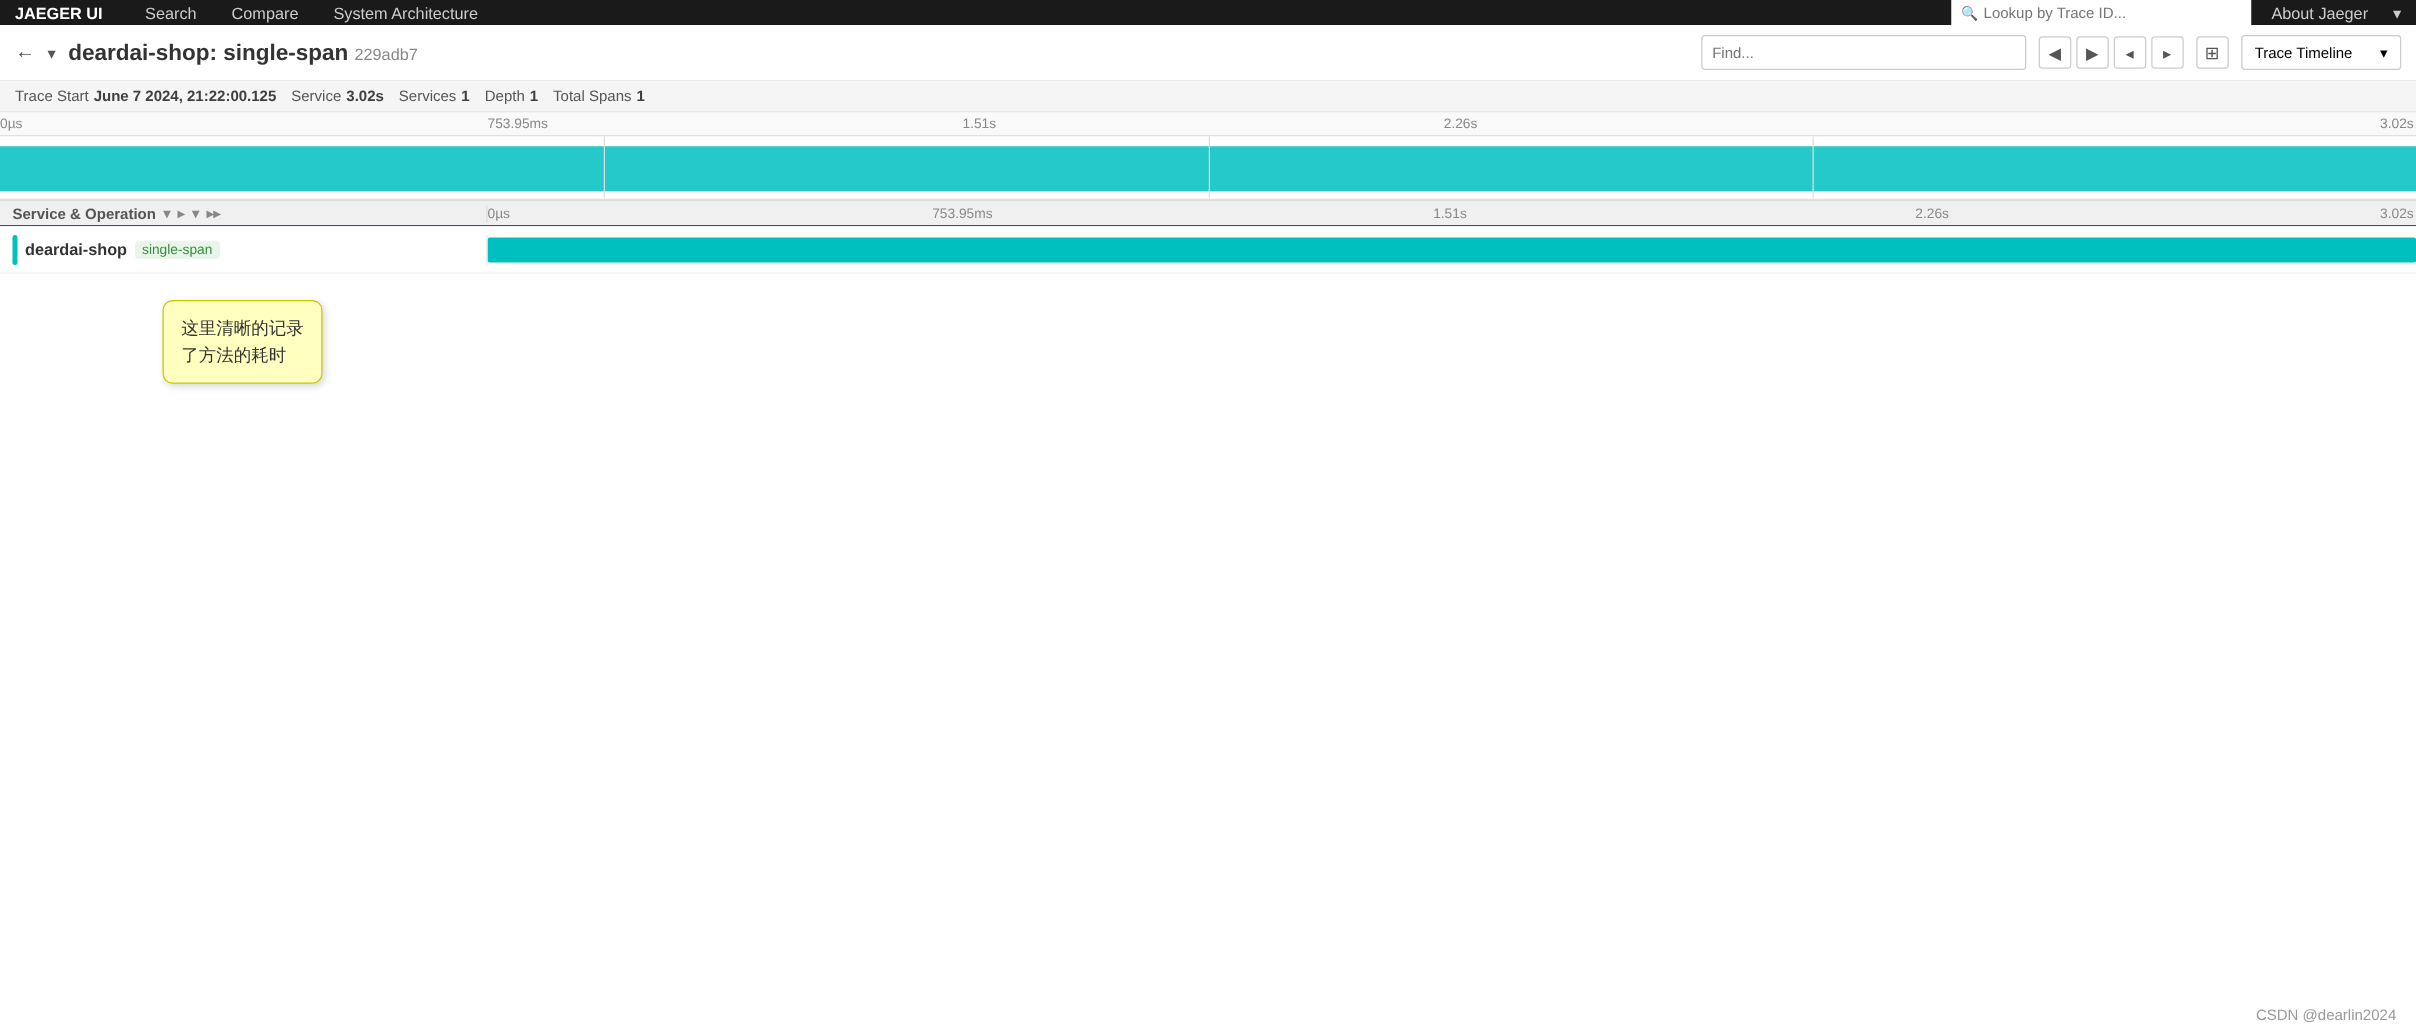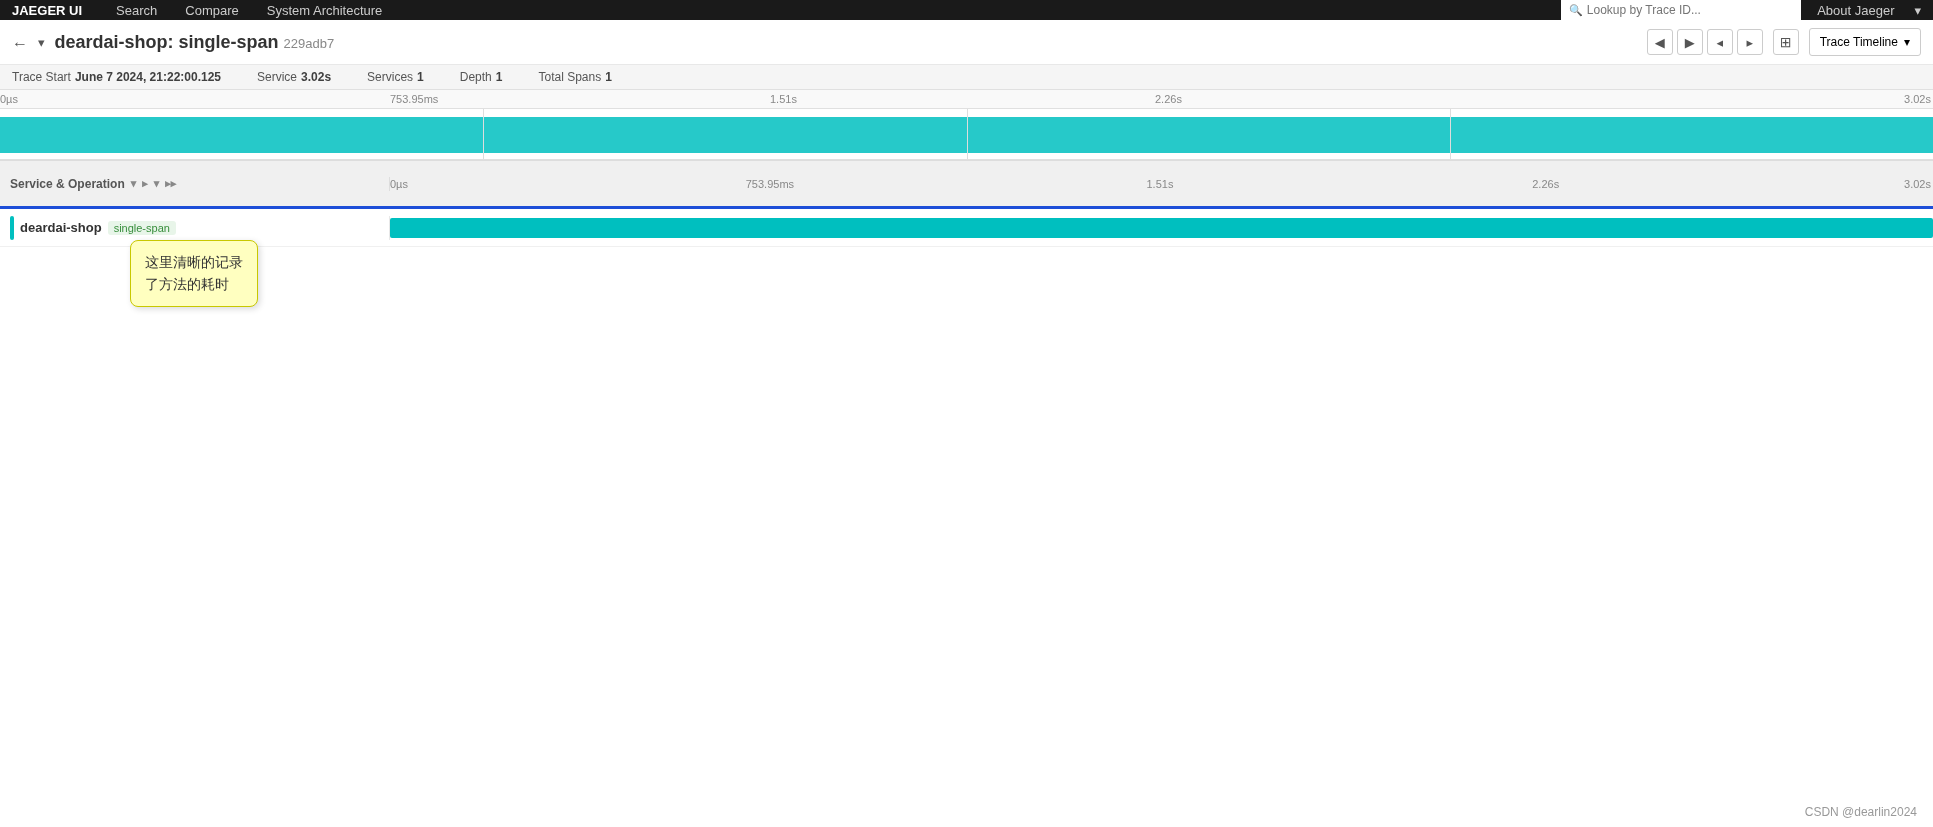--- a/index.html
+++ b/index.html
@@ -135,33 +135,33 @@
     }
     .timeline-dropdown {
       border: 1px solid #ccc;
       border-radius: 3px;
       background: #fff;
       padding: 3px 10px;
       font-size: 12px;
       cursor: pointer;
       display: flex;
       align-items: center;
-      gap: 6px;
+      gap: 22px;
       height: 28px;
     }
 
     
     .trace-meta {
       padding: 5px 12px;
       background: #f5f5f5;
       border-bottom: 1px solid #e0e0e0;
       font-size: 12px;
       color: #555;
       display: flex;
-      gap: 36px;
+      gap: 12px;
       align-items: center;
     }
     .trace-meta span { display: inline-flex; gap: 4px; }
     .trace-meta strong { color: #404040; font-weight: 600; }
 
     
     .timeline-minimap {
       background: #f9f9f9;
       border-bottom: 1px solid #ddd;
       padding: 0;
@@ -193,22 +193,22 @@
       height: 36px;
       background: #00bfbf;
       opacity: 0.85;
     }
 
     
     .spans-header {
       display: flex;
       align-items: center;
       background: #f0f0f0;
-      border-bottom: 3px solid #1d4ed8;
-      height: 48px;
+      border-bottom: 1px solid #1d4ed8;
+      height: 20px;
     }
     .spans-header-left {
       width: 390px;
       min-width: 390px;
       padding: 0 10px;
       font-size: 12px;
       color: #555;
       font-weight: 600;
       display: flex;
       align-items: center;
@@ -336,20 +336,23 @@
 </nav>
 
 <div class="trace-header">
   <span class="back-arrow">←</span>
   <span class="collapse-icon">▾</span>
   <span class="trace-title">
     <span>deardai-shop: single-span</span>
     <span class="trace-id-badge">229adb7</span>
   </span>
   <div class="trace-header-spacer"></div>
+  <div class="find-input-wrap">
+    <input type="text" placeholder="Find..." style="">
+  </div>
   <div class="header-btn-group">
     <div class="nav-icon-btn">◀</div>
     <div class="nav-icon-btn">▶</div>
     <div class="nav-icon-btn">◂</div>
     <div class="nav-icon-btn">▸</div>
   </div>
   <div class="grid-btn">⊞</div>
   <div class="timeline-dropdown">
     <span>Trace Timeline</span>
     <span>▾</span>

